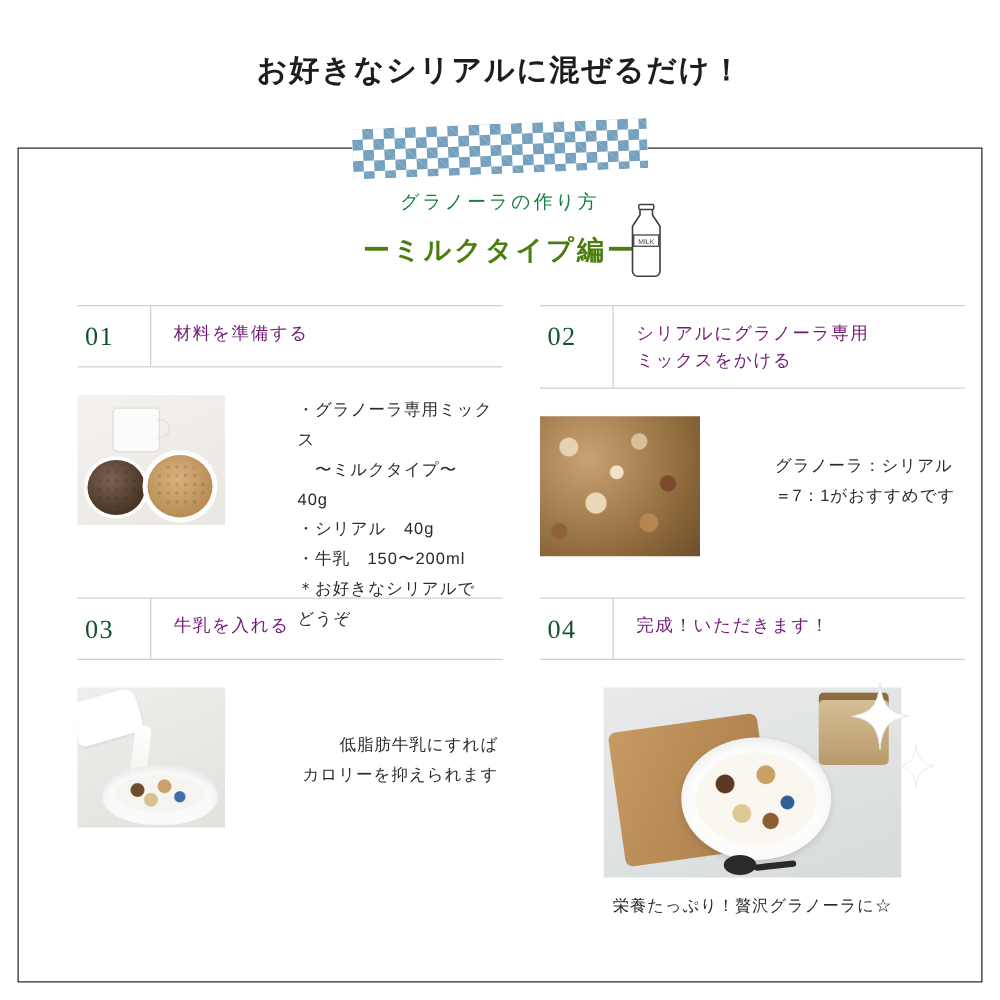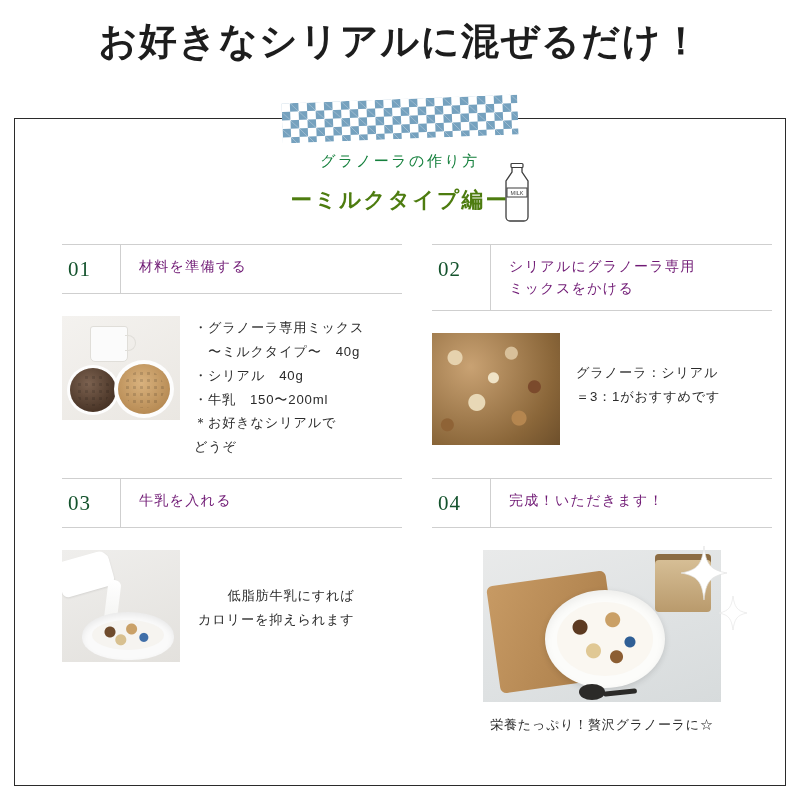--- a/index.html
+++ b/index.html
@@ -27,25 +27,25 @@
     text-align: center;
     padding-top: 16px;
   }
   .eyebrow {
     font-size: 14.5px;
     font-weight: bold;
     letter-spacing: 1.2px;
     color: #222222;
   }
   .headline {
-    font-size: 38px;
+    font-size: 24px;
     font-weight: bold;
     letter-spacing: 1.5px;
     color: #1d1d1d;
-    margin-top: 0;
+    margin-top: 24px;
     text-align: center;
   }
 
   
   .frame {
     position: absolute;
     left: 14px;
     top: 118px;
     width: 772px;
     height: 668px;
@@ -156,20 +156,21 @@
     color: #701a75;
     letter-spacing: 1.3px;
     line-height: 1.55;
     padding-left: 18px;
     flex: 1;
   }
 
   .step-body {
     display: flex;
     margin-top: 22px;
+    gap: 44px;
   }
   .step-text {
     font-size: 13.2px;
     line-height: 1.8;
     letter-spacing: 0.8px;
     color: #2b2b2b;
     white-space: pre-line;
   }
 
   
@@ -377,21 +378,21 @@
     <div class="step step-tr">
       <div class="step-head">
         <div class="step-num">02</div>
         <div class="step-div"></div>
         <div class="step-title" style="white-space: pre-line;">シリアルにグラノーラ専用
 ミックスをかける</div>
       </div>
       <div class="step-body">
         <div class="photo photo2"></div>
         <div class="step-text" style="padding-top:28px;">グラノーラ：シリアル
-＝3：1がおすすめです</div>
+＝7：1がおすすめです</div>
       </div>
     </div>
 
     <div class="step step-bl">
       <div class="step-head">
         <div class="step-num">03</div>
         <div class="step-div"></div>
         <div class="step-title">牛乳を入れる</div>
       </div>
       <div class="step-body">

